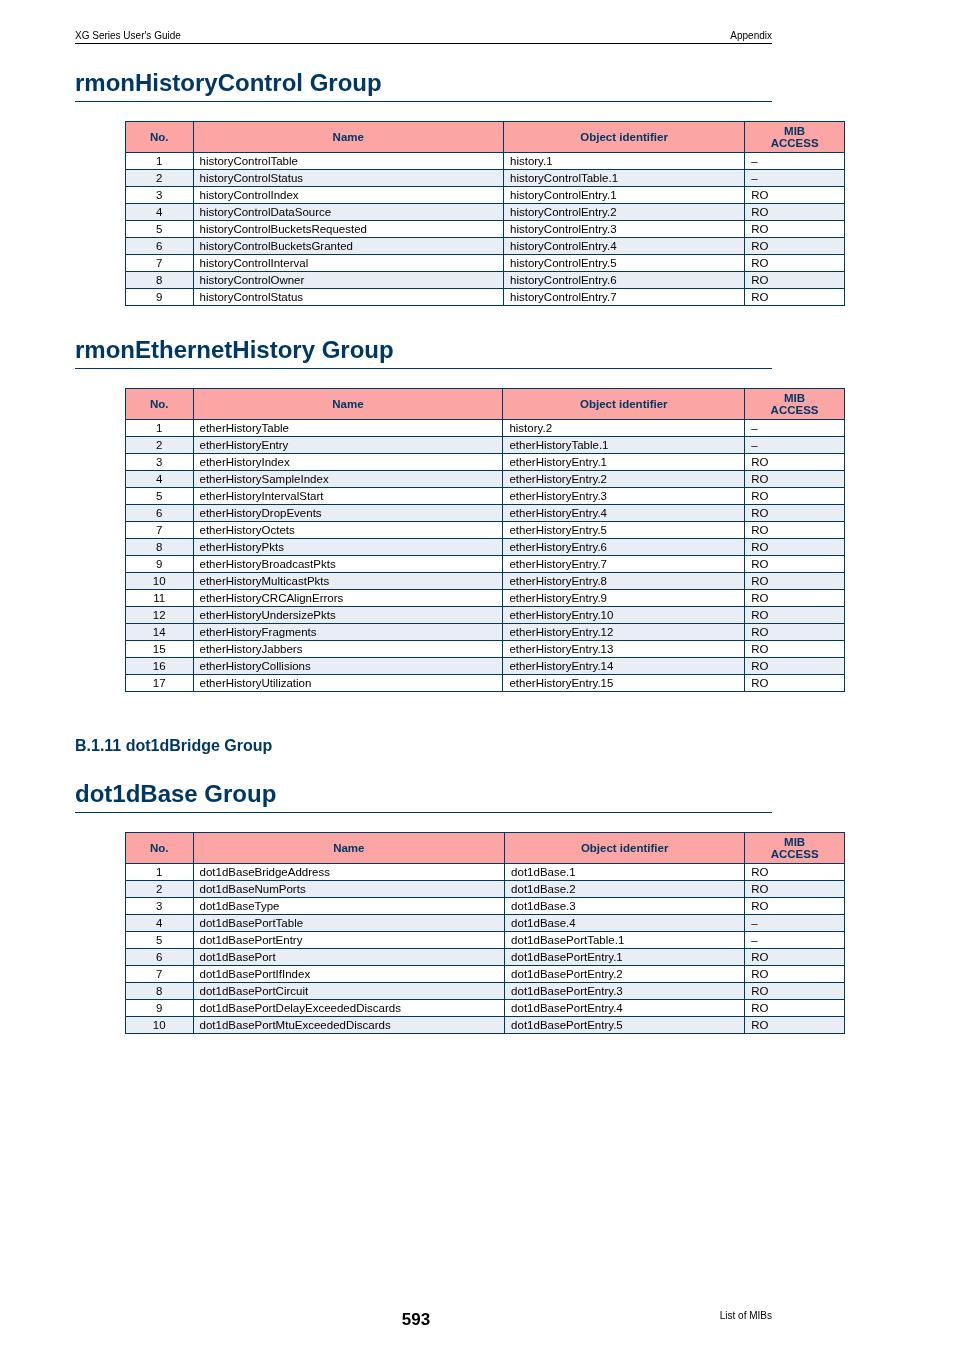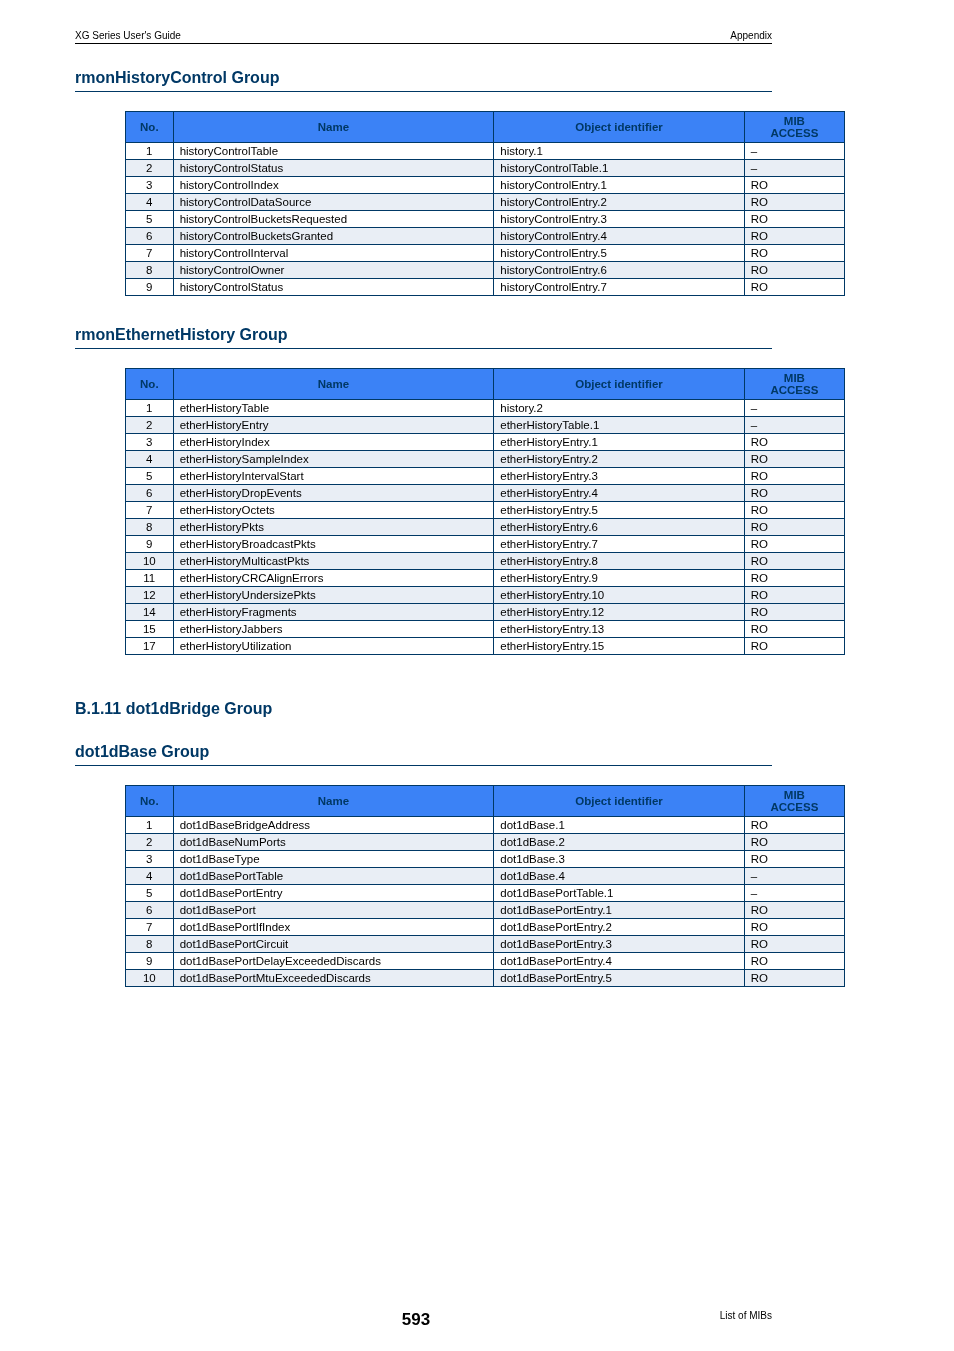--- a/index.html
+++ b/index.html
@@ -20,21 +20,21 @@
   .top-line {
     display: flex;
     justify-content: space-between;
     font-size: 10px;
     color: #000;
     border-bottom: 1px solid #000;
     padding-bottom: 2px;
     margin-bottom: 25px;
   }
   h2.section-heading {
-    font-size: 16px;
+    font-size: 24px;
     font-weight: bold;
     color: #003865;
     margin: 25px 0 4px 0;
     padding-bottom: 4px;
     border-bottom: 1.5px solid #003865;
   }
   h2.major-heading {
     font-size: 16px;
     font-weight: bold;
     color: #003865;
@@ -43,25 +43,25 @@
   .table-wrap {
     padding: 15px 0 5px 50px;
   }
   table.mib {
     border-collapse: collapse;
     width: 720px;
     font-size: 11.5px;
     border: 1.5px solid #003865;
   }
   table.mib th {
-    background: #3b82f6;
+    background: #fca5a5;
     color: #003865;
     font-weight: bold;
     text-align: center;
-    padding: 3px 14px;
+    padding: 3px 24px;
     border: 1px solid #003865;
   }
   table.mib td {
     padding: 2px 6px;
     border: 1px solid #003865;
     background: #fff;
   }
   table.mib tr.alt td {
     background: #E9EEF5;
   }
@@ -271,20 +271,26 @@
               <td>etherHistoryFragments</td>
               <td>etherHistoryEntry.12</td>
               <td>RO</td>
             </tr>
             <tr>
               <td class="no">15</td>
               <td>etherHistoryJabbers</td>
               <td>etherHistoryEntry.13</td>
               <td>RO</td>
             </tr>
+            <tr class="alt">
+              <td class="no">16</td>
+              <td>etherHistoryCollisions</td>
+              <td>etherHistoryEntry.14</td>
+              <td>RO</td>
+            </tr>
             <tr>
               <td class="no">17</td>
               <td>etherHistoryUtilization</td>
               <td>etherHistoryEntry.15</td>
               <td>RO</td>
             </tr>
           </tbody>
         </table>
       </div>
       <h2 class="major-heading">B.1.11   dot1dBridge Group</h2>

